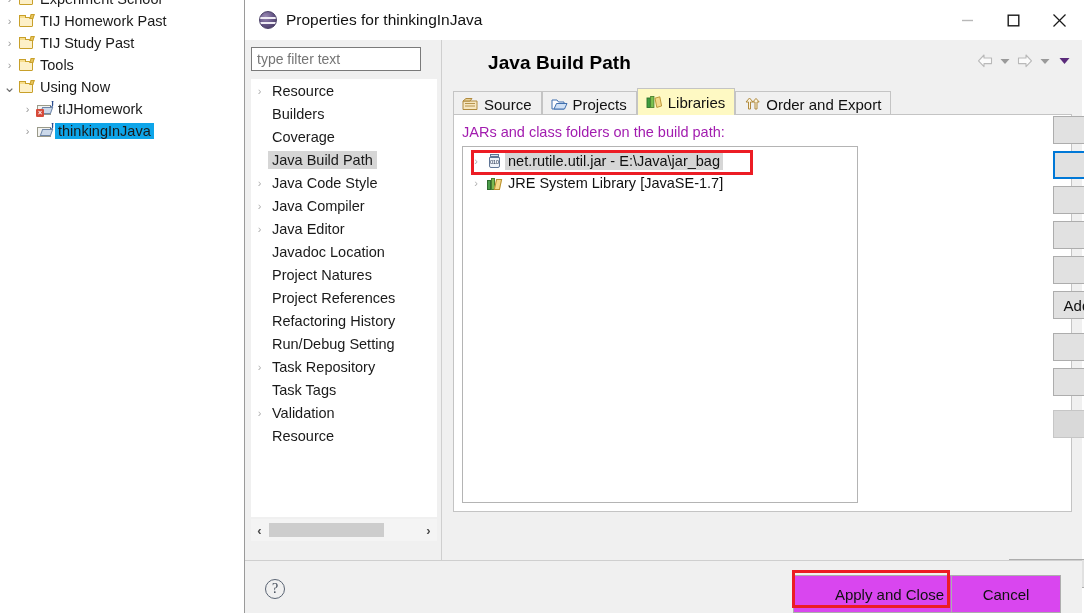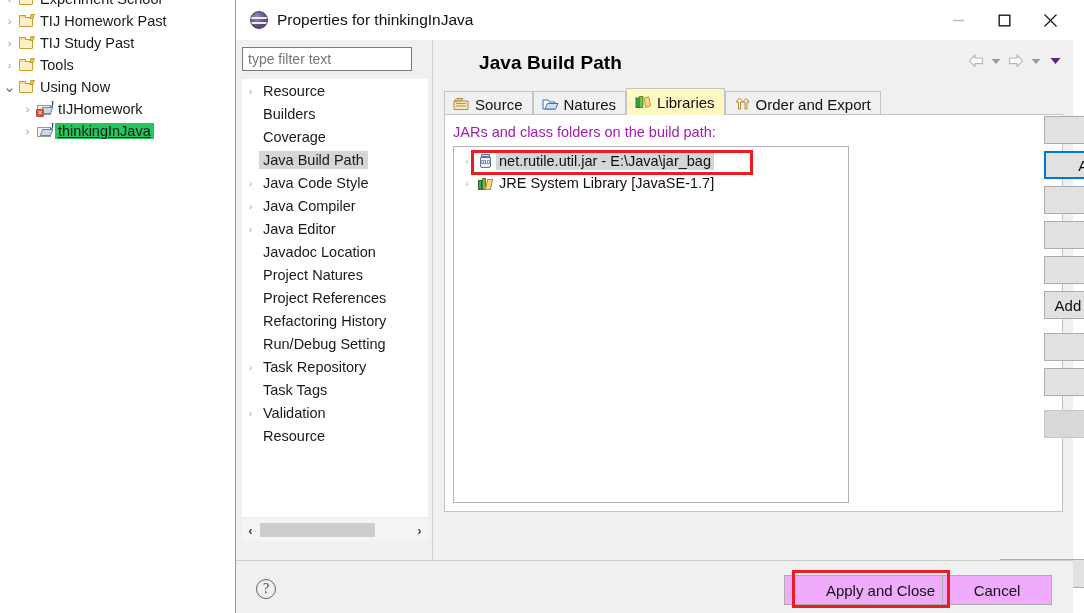--- a/index.html
+++ b/index.html
@@ -21,21 +21,21 @@
     position: relative; height: 22px; display: flex; align-items: center;
     font-size: 14.5px; color: #1a1a1a; white-space: nowrap;
   }
   .tw {
     width: 15px; min-width: 15px; text-align: center;
     color: #9a9a9a; font-size: 11px; line-height: 1;
   }
   .tw.expanded { color: #6d6d6d; }
   .tree-ico { width: 20px; min-width: 20px; height: 16px; position: relative; }
   .tree-label { padding: 0 3px; }
-  .tree-label.sel { background: #22c55e; text-decoration: underline; }
+  .tree-label.sel { background: #0ea5e9; }
 
   
   .ico-folder {
     position: absolute; left: 2px; top: 2px; width: 15px; height: 12px;
   }
   .ico-folder:before {
     content: ""; position: absolute; left: 0; top: 2px; width: 14px; height: 10px;
     background: #fdf0c8; border: 1px solid #c8a02a; border-radius: 0 0 1px 1px;
     box-sizing: border-box;
   }
@@ -66,21 +66,21 @@
     font-weight: bold; line-height: 8px; font-family: "Liberation Serif", serif;
   }
   .ico-jproj .errbadge {
     position: absolute; left: -1px; bottom: -1px; width: 8px; height: 8px;
     background: #d64a3a; border-radius: 1px; color: #fff; font-size: 7px;
     line-height: 8px; text-align: center; font-weight: bold;
   }
 
   
   .dialog {
-    position: absolute; left: 235px; top: 0; width: 838px; height: 613px;
+    position: absolute; left: 244px; top: 0; width: 838px; height: 613px;
     background: #f0f0f0;
     border-left: 1px solid #9a9a9a;
     box-sizing: border-box;
   }
   .titlebar {
     position: relative; height: 40px; background: #ffffff;
     display: flex; align-items: center;
   }
   .eclipse-ico {
     width: 18px; height: 18px; margin-left: 14px; margin-right: 9px;
@@ -245,22 +245,22 @@
   }
   .footer { position: absolute; left: 0; top: 561px; width: 837px; height: 52px; background: #f0f0f0; }
   .help-ico {
     position: absolute; left: 20px; top: 18px; width: 20px; height: 20px;
     border: 1.5px solid #5a6473; border-radius: 50%;
     color: #3d4654; font-size: 14px; text-align: center; line-height: 18px;
     font-family: "Liberation Serif", serif;
     box-sizing: border-box;
   }
   .foot-btn {
-    position: absolute; top: 14px; height: 30px; box-sizing: border-box;
-    background: #f0abfc; border: 1px solid #adadad; font-size: 15px; color: #111;
+    position: absolute; top: 14px; height: 38px; box-sizing: border-box;
+    background: #d946ef; border: 1px solid #adadad; font-size: 15px; color: #111;
     display: flex; align-items: center; justify-content: center;
   }
   #applyClose { left: 548px; width: 193px; }
   #cancelBtn { left: 706px; width: 110px; }
 </style>
 </head>
 <body>
 
 <div class="root">
 
@@ -484,21 +484,21 @@
             </span>
             <span>Source</span>
           </div>
           <div class="tab">
             <span class="tab-ico">
               <svg width="17" height="14" viewBox="0 0 17 14">
                 <path d="M1 3 L6 3 L7.5 5 L13 5 L13 12 L1 12 Z" fill="#fdfdff" stroke="#3f6fae" stroke-width="1"></path>
                 <path d="M3 12 L5.5 6.5 L16 6.5 L13.5 12 Z" fill="#cfe0f5" stroke="#3f6fae" stroke-width="1"></path>
               </svg>
             </span>
-            <span>Natures</span>
+            <span>Projects</span>
           </div>
           <div class="tab active">
             <span class="tab-ico">
               <svg width="17" height="14" viewBox="0 0 17 14">
                 <rect x="1" y="3" width="3.3" height="9.5" fill="#3f9e3f" stroke="#2c6f2c" stroke-width="0.9"></rect>
                 <rect x="4.6" y="1.5" width="3.3" height="11" fill="#7cc14f" stroke="#4c8230" stroke-width="0.9"></rect>
                 <path d="M9 3.2 L13.8 1.8 L15.6 11 L10.8 12.4 Z" fill="#f5d98a" stroke="#b78f2e" stroke-width="0.9"></path>
               </svg>
             </span>
             <span>Libraries</span>

